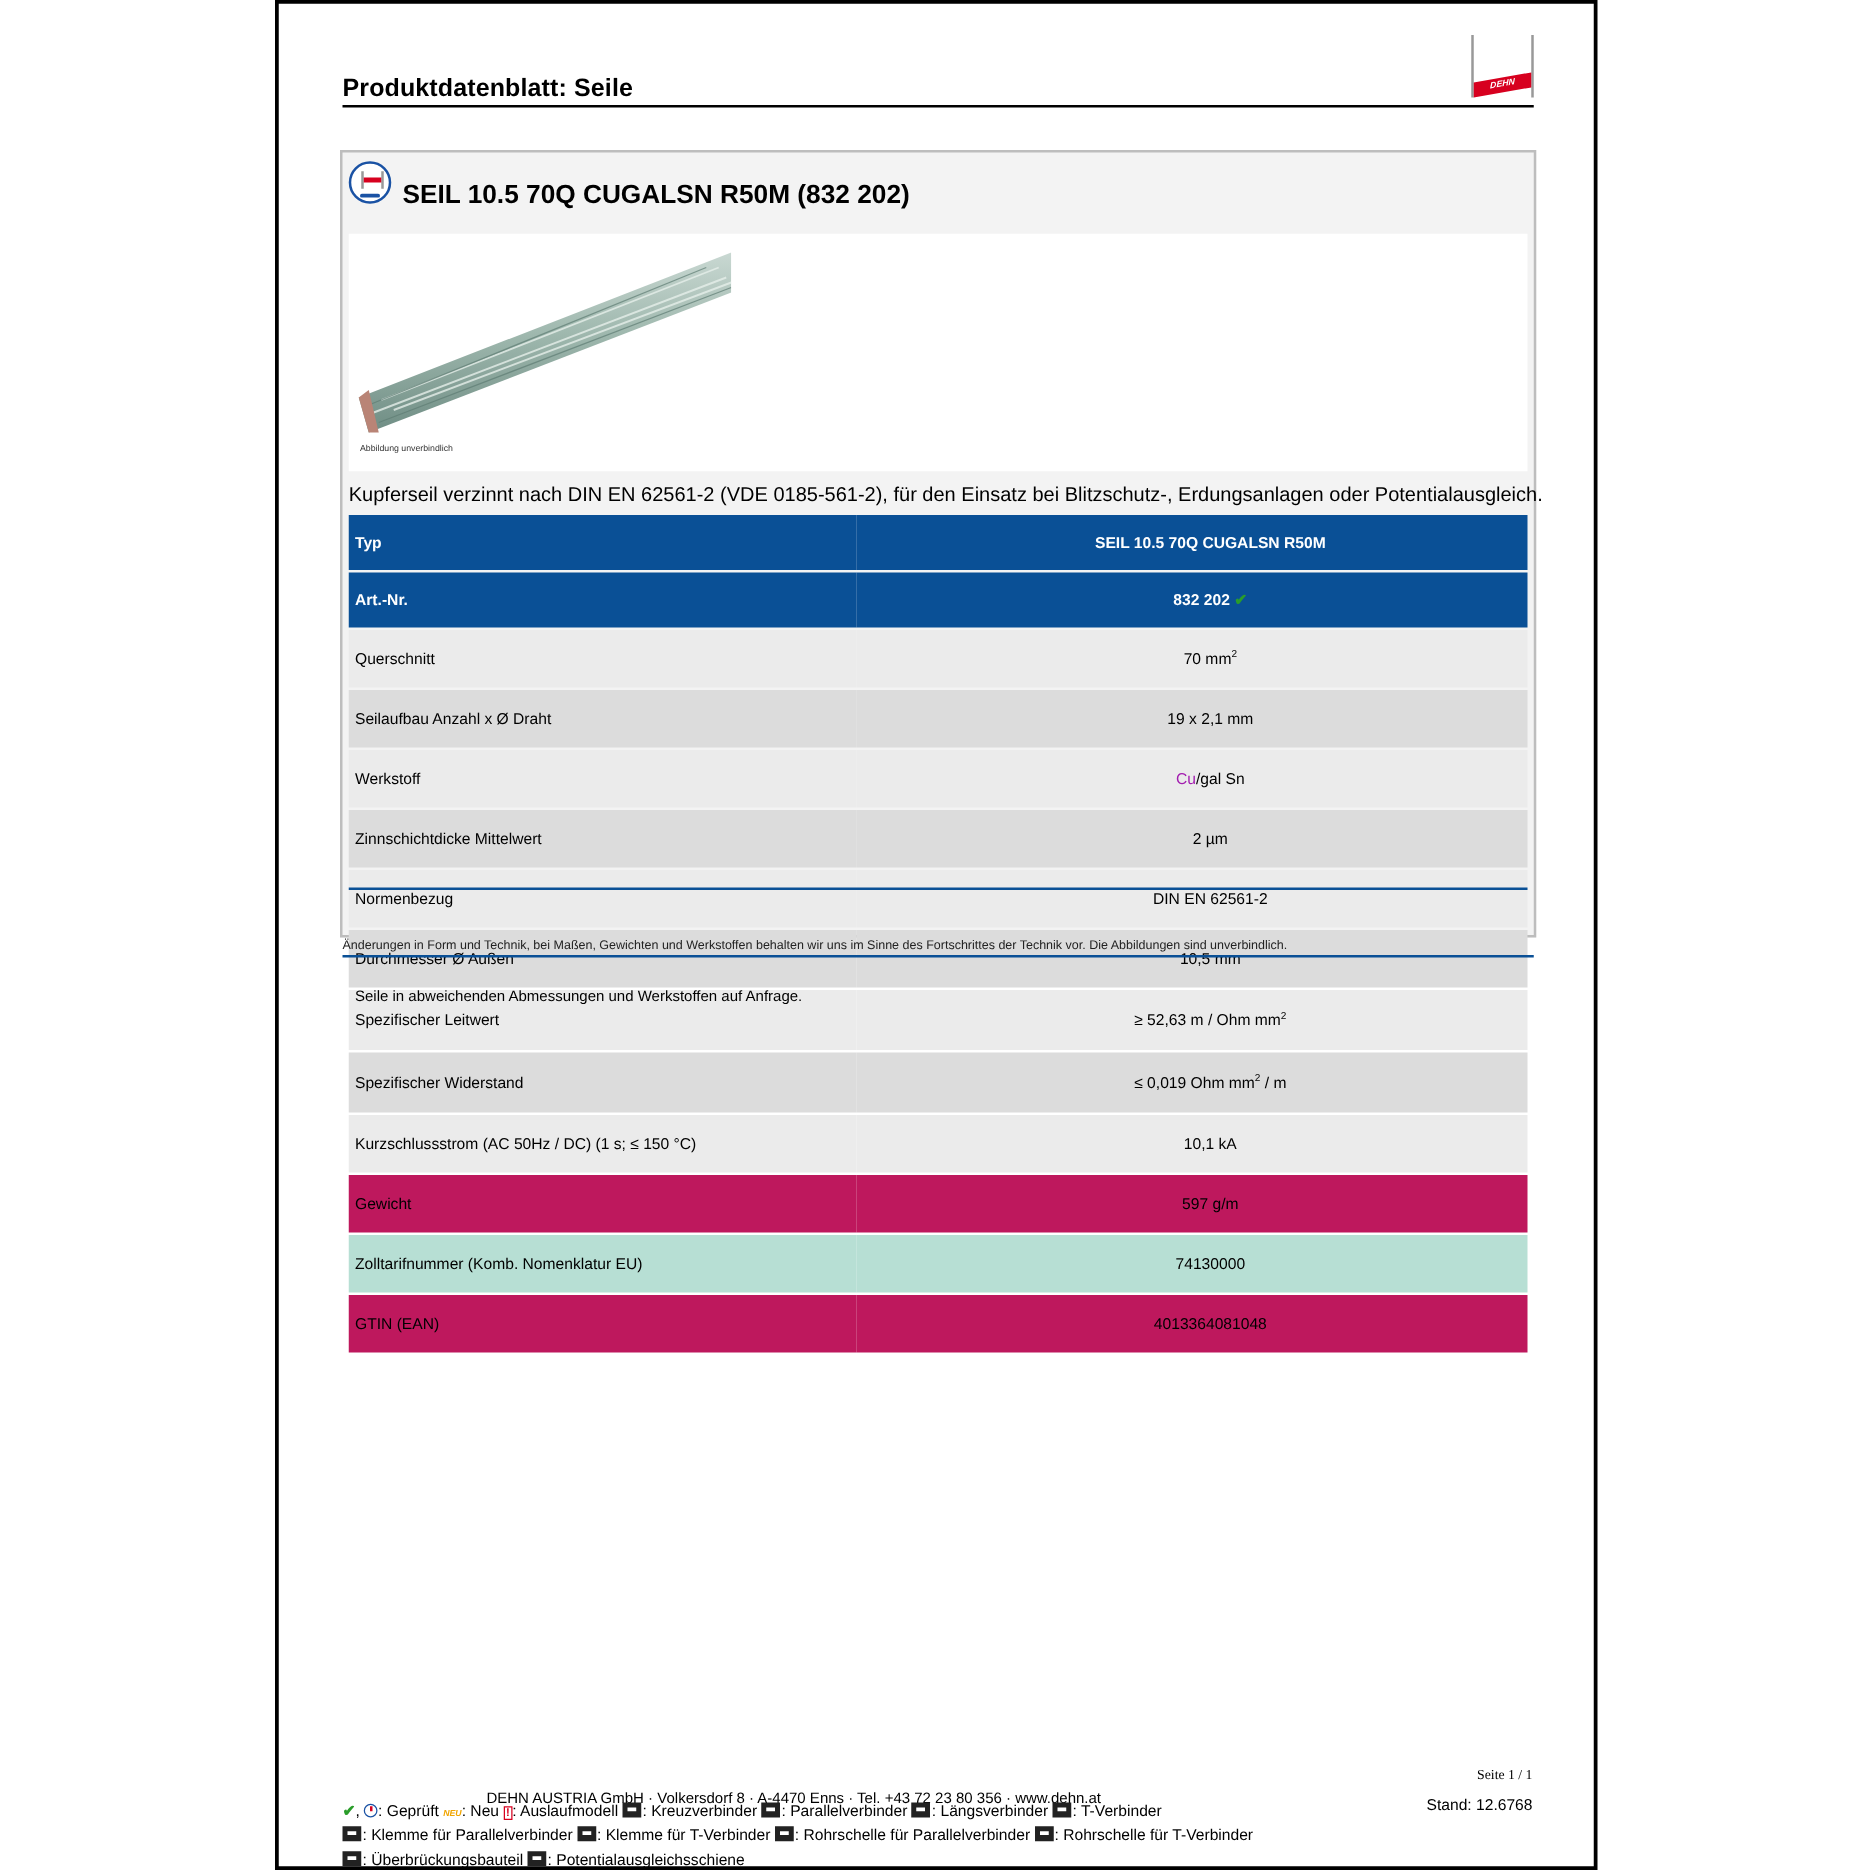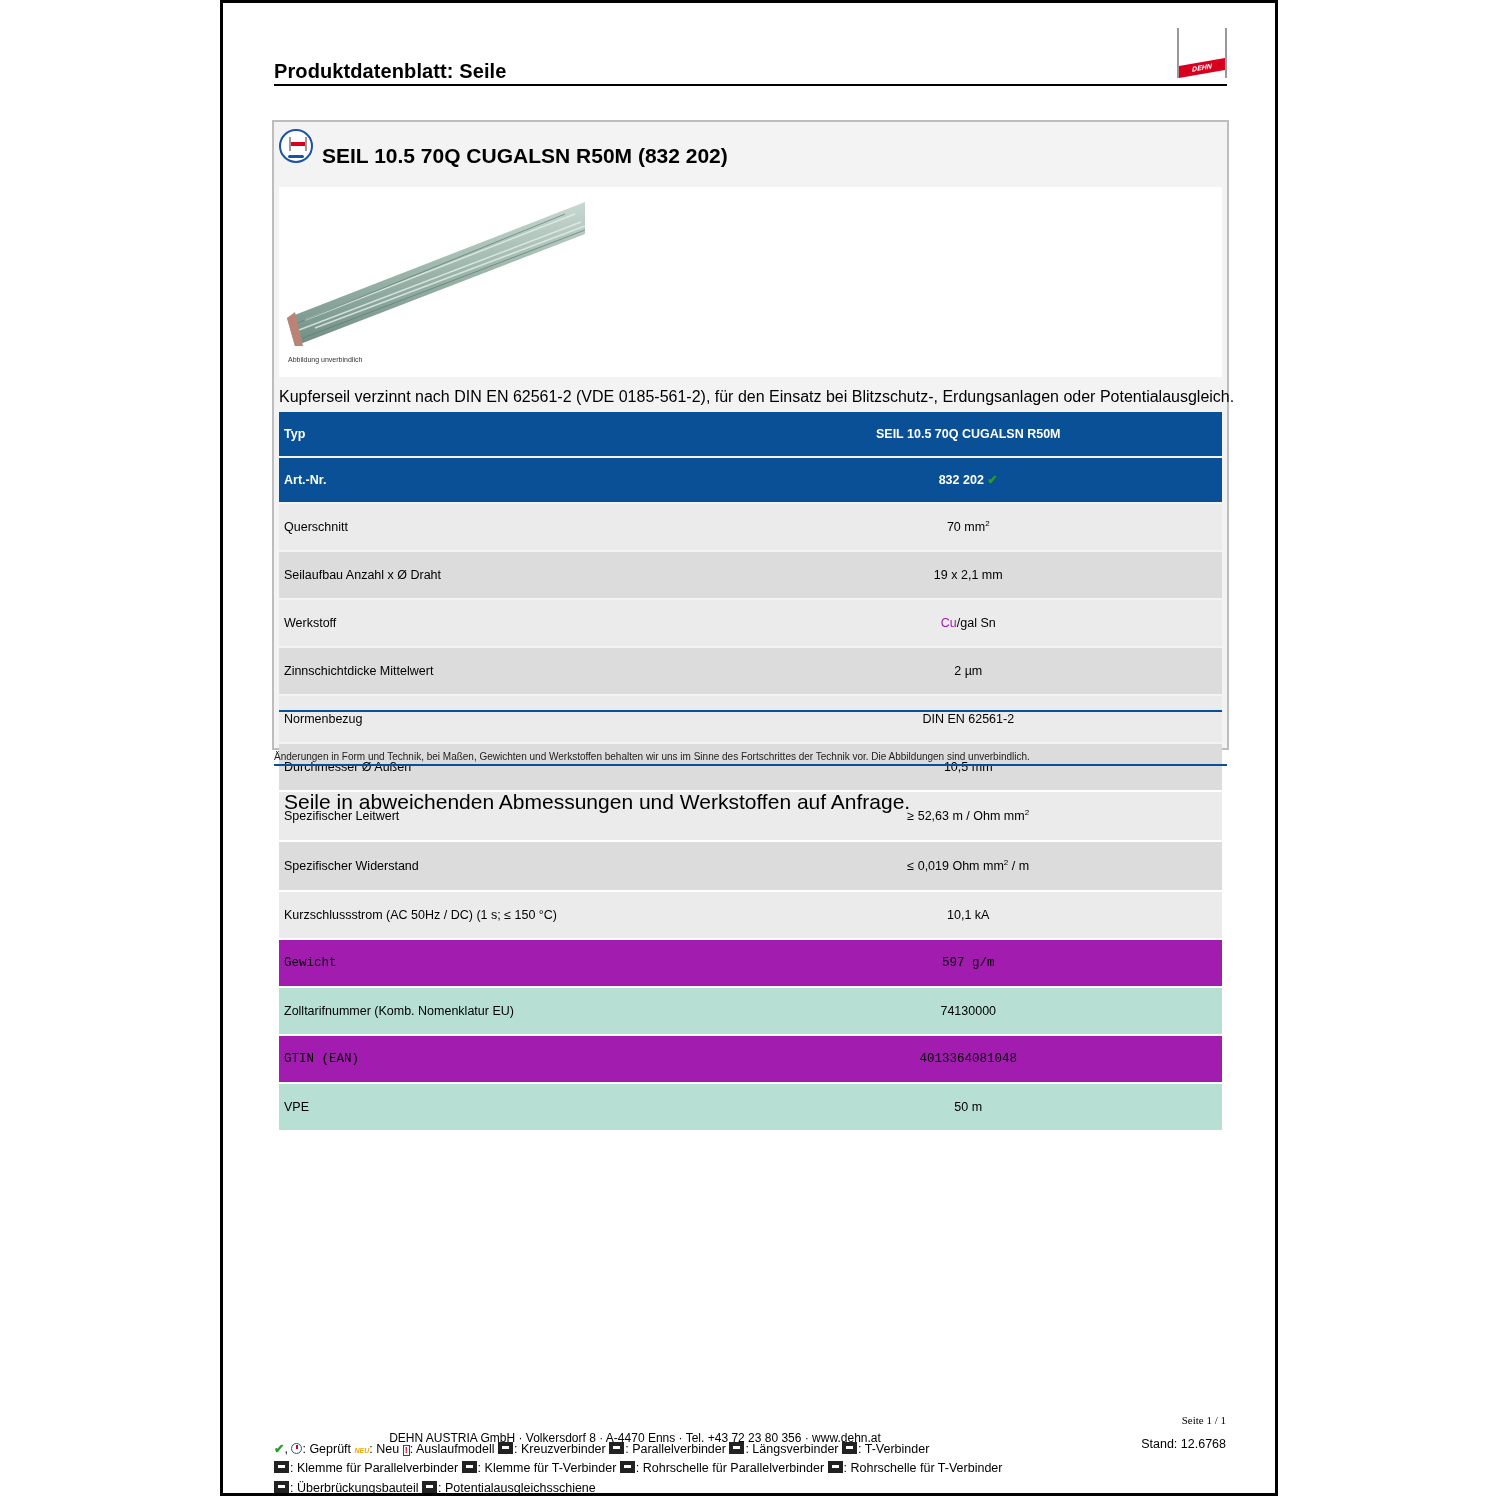--- a/index.html
+++ b/index.html
@@ -25,30 +25,30 @@
 
   .description { position: absolute; left: 279px; top: 388px; font-size: 16px; }
 
   table.spec { position: absolute; left: 279px; top: 410px; width: 943px; border-collapse: separate; border-spacing: 0 2px; font-size: 12.5px; }
   table.spec td { padding: 14px 5px; height: 18px; line-height: 18px; }
   table.spec td.val { text-align: center; width: 57%; padding-left: 35px; }
   tr.head td { background: #0a5096; color: #fff; font-weight: bold; height: 16px; line-height: 16px; }
   tr.row-light td { background: #ebebeb; }
   tr.row-dark td { background: #dcdcdc; }
   tr.row-tall td { height: 20px; line-height: 20px; }
-  tr.teal-dark td { background: #a21caf; font-family: Liberation Mono, monospace; }
+  tr.teal-dark td { background: #be185d; }
   tr.teal-light td { background: #b7dfd4; }
   .spec-end-rule { position: absolute; left: 279px; top: 710px; width: 943px; height: 2px; background: #0a5096; }
   sup { font-size: 8px; line-height: 0; vertical-align: super; }
   .red { color: #a21caf; }
   .check { color: #2a9d2a; font-weight: bold; }
 
   .disclaimer { position: absolute; left: 274px; top: 751px; font-size: 10px; color: #222; }
   .disclaimer-rule { position: absolute; left: 274px; top: 764px; width: 953px; height: 2px; background: #0a5096; }
-  .note { position: absolute; left: 284px; top: 790px; font-size: 21px; }
+  .note { position: absolute; left: 284px; top: 790px; font-size: 12px; }
 
   .footer-company { position: absolute; left: 0; width: 1270px; top: 1419px; text-align: center; font-size: 12px; margin-top: 12px; }
   .legend-line { position: absolute; left: 274px; font-size: 12.5px; white-space: nowrap; }
   .legend-line .ic { display: inline-block; width: 15px; height: 12px; background: #222; vertical-align: -1px; margin-right: 1px; position: relative; }
   .legend-line .ic::after { content: ""; position: absolute; left: 4px; top: 4px; width: 7px; height: 3px; background: #fff; }
   .legend-line .ok { color: #2a9d2a; font-weight: bold; }
   .legend-line .clock { display: inline-block; width: 11px; height: 11px; border: 1.5px solid #1a52a4; border-radius: 50%; box-sizing: border-box; vertical-align: -1px; position: relative; }
   .legend-line .clock::after { content: ""; position: absolute; left: 4px; top: 1px; width: 1.5px; height: 4px; background: #d7001f; }
   .legend-line .neu { color: #f0a500; font-size: 7px; font-weight: bold; font-style: italic; }
   .legend-line .excl { display: inline-block; border: 1px solid #d7001f; color: #d7001f; font-size: 9px; line-height: 9px; padding: 0 1px; font-weight: bold; }
@@ -151,24 +151,20 @@
     <td class="val">597 g/m</td>
   </tr>
   <tr class="teal-light">
     <td>Zolltarifnummer (Komb. Nomenklatur EU)</td>
     <td class="val">74130000</td>
   </tr>
   <tr class="teal-dark">
     <td>GTIN (EAN)</td>
     <td class="val">4013364081048</td>
   </tr>
-  <tr class="teal-light">
-    <td>VPE</td>
-    <td class="val">50 m</td>
-  </tr>
 </tbody>
   </table>
 <div class="spec-end-rule"></div>
 
 <div class="disclaimer">Änderungen in Form und Technik, bei Maßen, Gewichten und Werkstoffen behalten wir uns im Sinne des Fortschrittes der Technik vor. Die Abbildungen sind unverbindlich.</div>
 <div class="disclaimer-rule"></div>
 <div class="note">Seile in abweichenden Abmessungen und Werkstoffen auf Anfrage.</div>
 
 <div class="footer-company">DEHN AUSTRIA GmbH · Volkersdorf 8 · A-4470 Enns · Tel. +43 72 23 80 356 · www.dehn.at</div>
 

